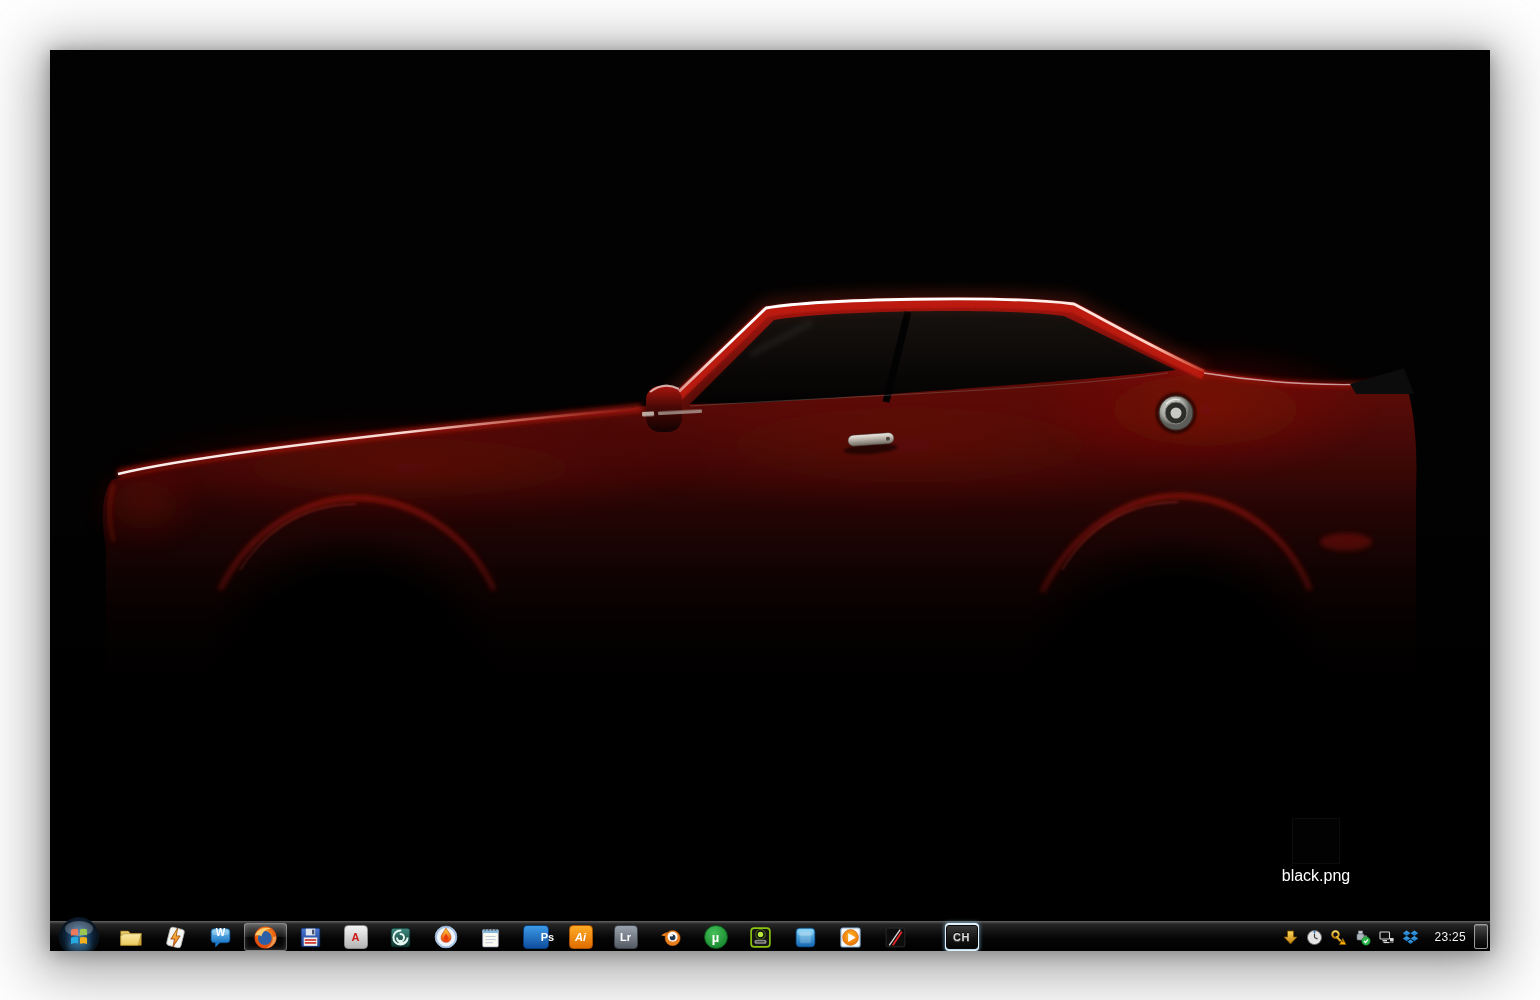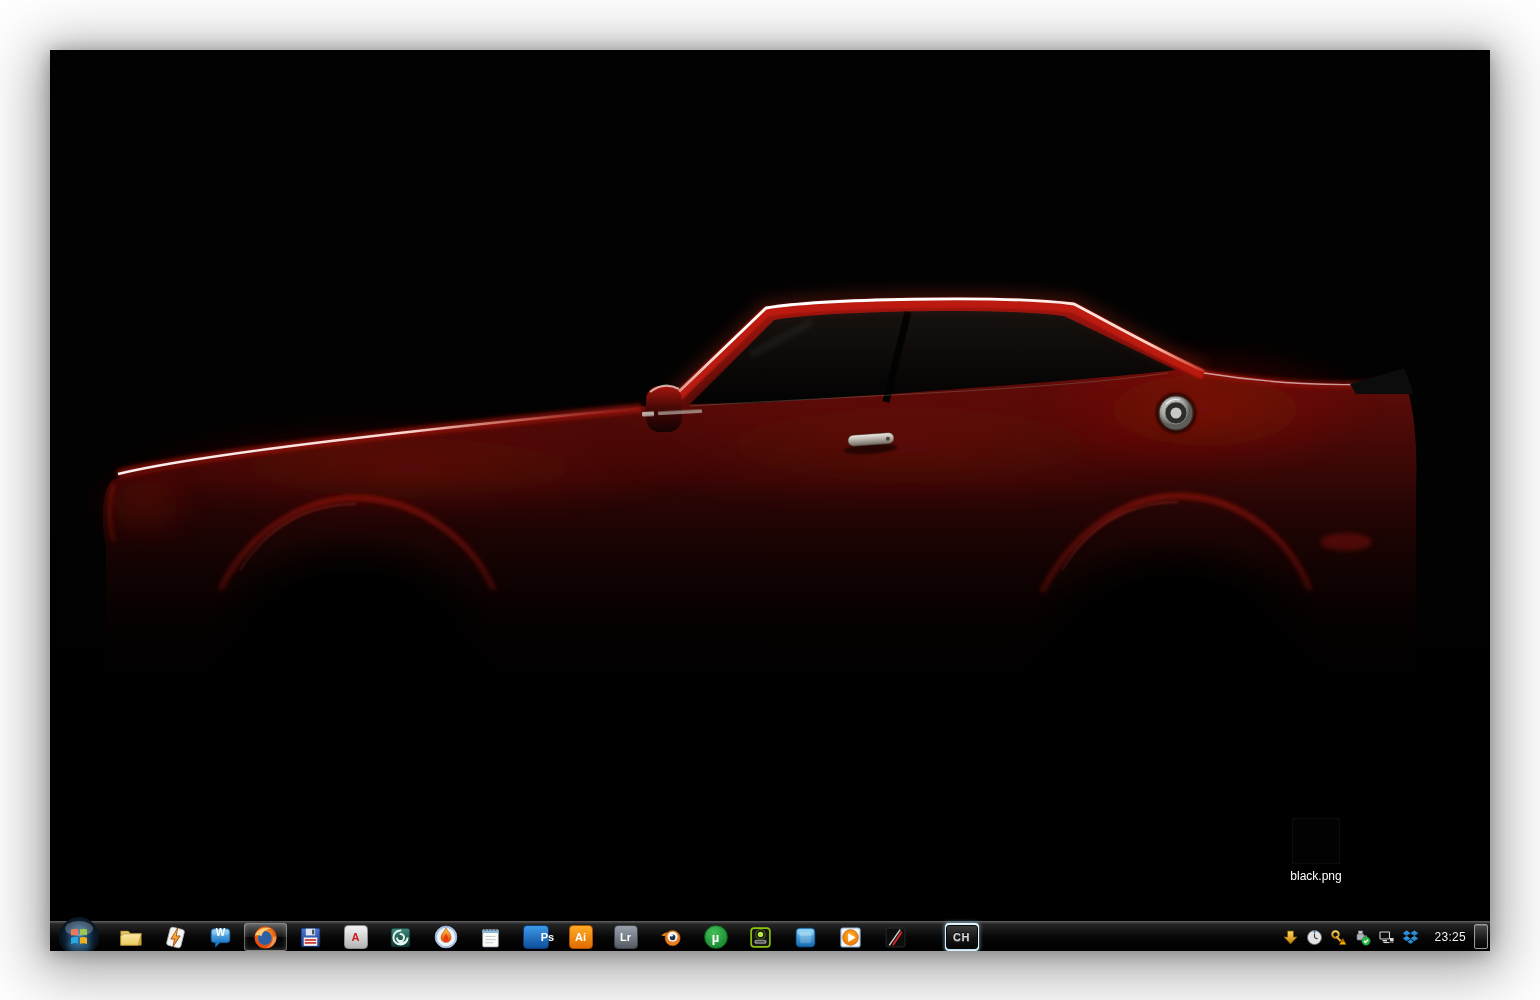--- a/index.html
+++ b/index.html
@@ -5,21 +5,21 @@
   html,body{margin:0;padding:0;background:#ffffff;width:1540px;height:1000px;overflow:hidden;
     font-family:"Liberation Sans",sans-serif;}
   .stage{position:relative;width:1540px;height:1000px;background:#fff;}
   .screenshot{position:absolute;left:50px;top:50px;width:1440px;height:901px;background:#000;
     box-shadow:0 10px 55px 12px rgba(95,95,95,.55),0 2px 18px rgba(60,60,60,.5);overflow:hidden;}
   .wallpaper{position:absolute;left:0;top:0;width:1440px;height:871px;display:block;}
 
   
   .desk-icon{position:absolute;width:88px;text-align:center;cursor:default;}
   .desk-icon .glyph{margin:0 auto;}
-  .desk-icon .lbl{margin-top:5px;font-size:12px;color:#fff;
+  .desk-icon .lbl{margin-top:5px;font-size:16px;color:#fff;
     text-shadow:0 1px 2px #000,1px 1px 2px #000,-1px 1px 2px #000;line-height:14px;}
   #icon-blackpng{left:1222px;top:768px;}
   #icon-blackpng .glyph{width:46px;height:44px;background:#020202;border:1px solid rgba(255,255,255,.045);}
   #icon-kosz{left:1330px;top:756px;}
 
   
   .taskbar{position:absolute;left:0;bottom:0;width:1440px;height:30px;
     background:linear-gradient(180deg,#4e4e4e 0,#262626 2px,#141414 9px,#060606 55%,#000 100%);
     border-top:1px solid rgba(160,160,160,.55);box-sizing:border-box;}
   .start-orb{position:absolute;left:8px;top:-6px;width:42px;height:42px;padding:0;border:none;
@@ -32,21 +32,21 @@
     background:linear-gradient(180deg,rgba(255,255,255,.25),rgba(255,255,255,.07) 48%,rgba(0,0,0,.12) 52%,rgba(255,255,255,.05));
     box-shadow:inset 0 0 5px rgba(255,255,255,.2);}
   .slot.active .frame{border:1px solid #dff2fd;
     background:linear-gradient(180deg,#d7ecf9,#9cc8e2 46%,#6ba3c6 52%,#a9d6ee);
     box-shadow:0 0 4px rgba(150,210,250,.8),inset 0 0 3px rgba(255,255,255,.8);margin-left:42px;}
   .ico{position:relative;display:flex;align-items:center;justify-content:center;}
   .sq{width:24px;height:24px;border-radius:4px;display:flex;align-items:center;justify-content:center;
     font-weight:bold;font-size:11px;font-family:"Liberation Sans",sans-serif;}
   .sq-aimp{background:linear-gradient(180deg,#f4f4f4,#b4b4b4);border:1px solid #8a8a8a;color:#d01818;box-sizing:border-box;}
   .sq-ps{background:linear-gradient(180deg,#3d9ae8,#0e4f9e);border:1px solid #0a3a78;color:#fff;box-sizing:border-box;padding-left:24px;}
-  .sq-ai{background:linear-gradient(180deg,#ffab26,#e06d00);border:1px solid #a85200;color:#fff;box-sizing:border-box;}
+  .sq-ai{background:linear-gradient(180deg,#ffab26,#e06d00);border:1px solid #a85200;color:#fff;box-sizing:border-box;font-style:italic;}
   .sq-lr{background:linear-gradient(180deg,#9aa2ae,#555b64);border:1px solid #3c414a;color:#fff;box-sizing:border-box;}
   .circ-ut{width:24px;height:24px;border-radius:50%;background:radial-gradient(circle at 40% 32%,#45c058,#0e7a26);
     border:1px solid #0a5a1c;display:flex;align-items:center;justify-content:center;
     color:#fff;font-weight:bold;font-size:13px;box-sizing:border-box;}
   .ch-ico{width:30px;height:22px;border-radius:3px;background:linear-gradient(180deg,#3a3a3a,#141414 55%,#060606);
     border:1px solid #0a0a0a;display:flex;align-items:center;justify-content:center;
     color:#d9d9d9;font-weight:bold;font-size:11px;letter-spacing:.5px;
     text-shadow:0 -1px 0 #000,0 1px 1px #555;}
   
   .tray{position:absolute;right:24px;top:0;height:30px;display:flex;align-items:center;gap:7px;}

